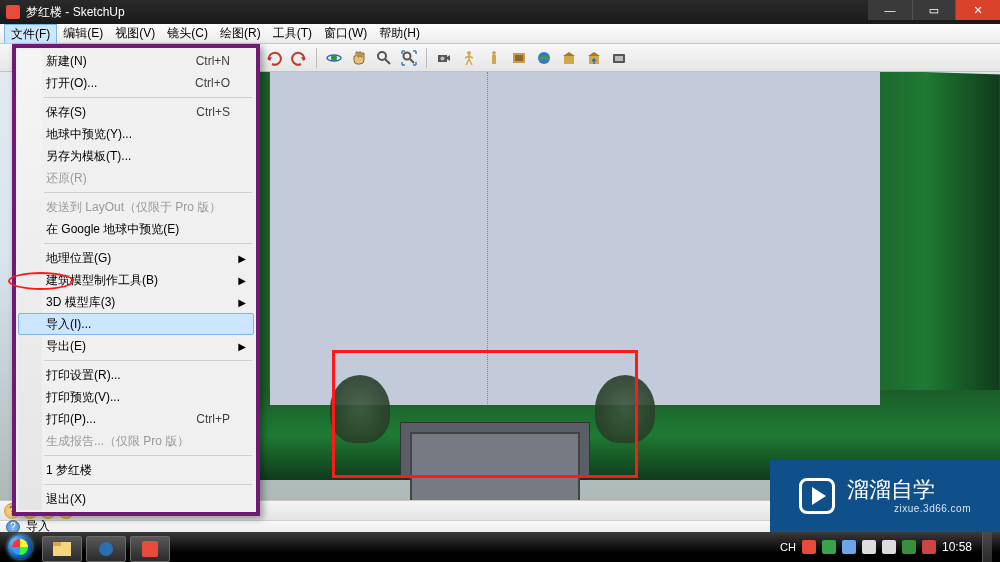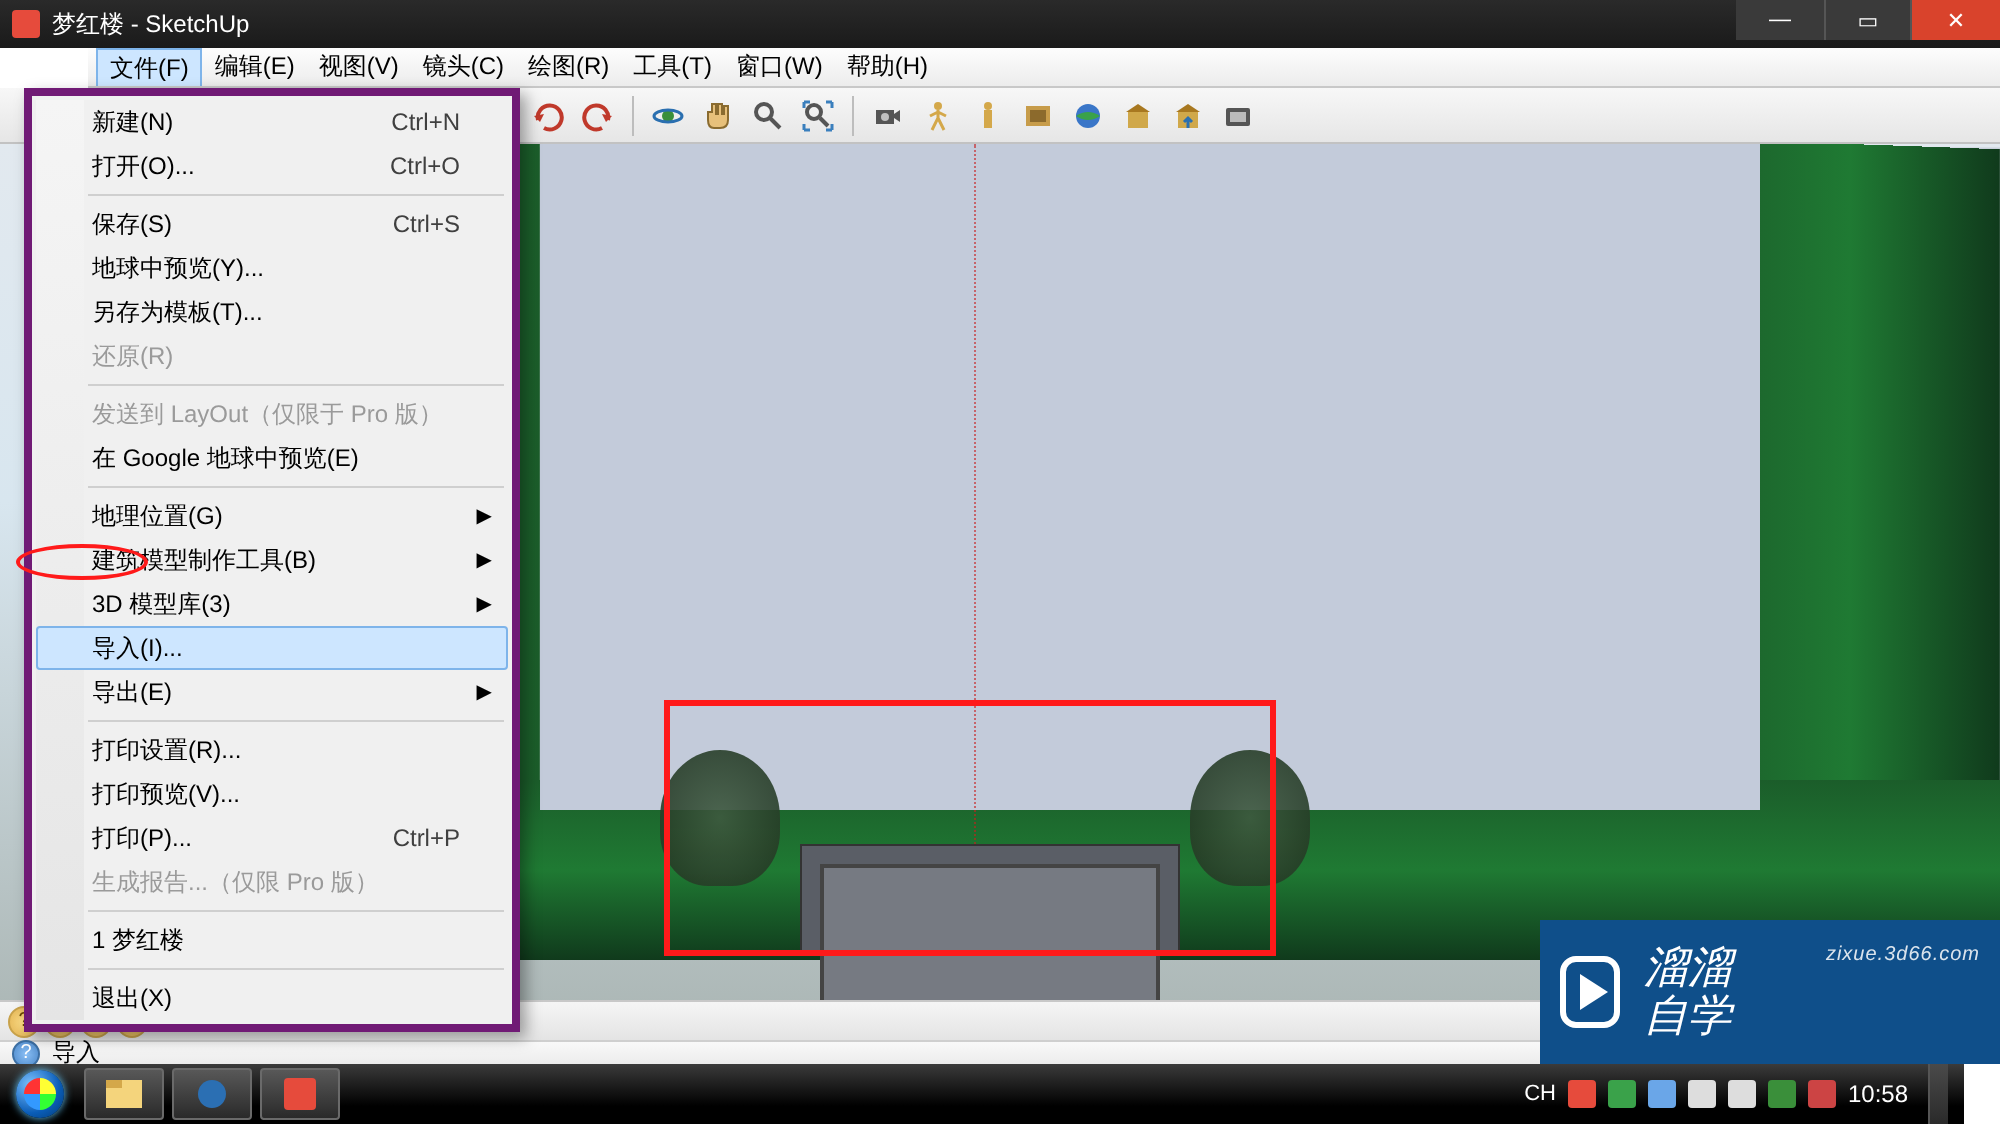--- a/index.html
+++ b/index.html
@@ -8,21 +8,21 @@
   
   .titlebar { height: 24px; background: linear-gradient(#2a2a2a,#1a1a1a); color:#fff; display:flex; align-items:center; padding:0 6px; font-size:12px; position:relative; }
   .titlebar .app-icon { width:14px; height:14px; background:#e64b3c; margin-right:6px; border-radius:2px; }
   .winbtns { position:absolute; right:0; top:0; display:flex; }
   .winbtn { width:44px; height:20px; display:flex; align-items:center; justify-content:center; color:#fff; font-size:11px; }
   .winbtn.min { background:#3a3a3a; }
   .winbtn.max { background:#3a3a3a; border-left:1px solid #555; border-right:1px solid #555;}
   .winbtn.close { background:#d9432c; }
 
   
-  .menubar { height:20px; background:linear-gradient(#fdfdfd,#ececec); border-bottom:1px solid #c8c8c8; display:flex; align-items:center; font-size:12px; padding:0 4px;margin-left:44px; }
+  .menubar { height:20px; background:linear-gradient(#fdfdfd,#ececec); border-bottom:1px solid #c8c8c8; display:flex; align-items:center; font-size:12px; padding:0 4px; }
   .menuitem { padding:0 6px; height:100%; display:flex; align-items:center; cursor:default; }
   .menuitem.active { background:#cde6ff; border:1px solid #7eb4ea; border-bottom:none; }
 
   
   .toolbar-wrap { height:28px; background:linear-gradient(#f7f7f7,#e6e6e6); border-bottom:1px solid #c2c2c2; display:flex; align-items:center; padding:0 4px; gap:3px; }
   .tbtn { width:22px; height:22px; border:1px solid transparent; display:flex; align-items:center; justify-content:center; border-radius:2px; }
   .tsep { width:1px; height:20px; background:#bdbdbd; margin:0 3px; }
 
   
   .viewport { position:absolute; left:0; right:0; top:72px; bottom:42px; background:#ffffff; overflow:hidden; }
@@ -54,35 +54,35 @@
   
   .toolbar-bottom { position:absolute; left:0; right:0; bottom:22px; height:20px; background:linear-gradient(#f5f5f5,#e4e4e4); border-top:1px solid #c8c8c8; display:flex; align-items:center; padding:0 4px; gap:4px; }
   .statusbar { position:absolute; left:0; right:0; bottom:0; height:22px; background:linear-gradient(#f9f9f9,#ececec); border-top:1px solid #cfcfcf; display:flex; align-items:center; font-size:12px; padding:0 6px; }
   .status-qs { display:flex; gap:2px; margin-right:8px; position:relative }
   .qbtn { width:16px; height:16px; border:1px solid #c8a24b; border-radius:50%; background:radial-gradient(#ffe089,#e0b050); font-size:10px; display:flex; align-items:center; justify-content:center; color:#6b4a00; }
   .qbtn.blue { background:radial-gradient(#8abff5,#4a86c8); border-color:#3d6fa3; color:#fff;}
   .toggle-row { position:absolute; right:4px; display:flex; gap:2px; }
   .tog { width:16px; height:16px; border:1px solid #9a9a9a; background:#fff; display:flex; align-items:center; justify-content:center; font-size:10px;}
 
   
-  .taskbar { position:absolute; left:0; right:18px; bottom:0; height:30px; background:linear-gradient(#3b3b3b,#000 70%); display:flex; align-items:center; z-index:200; }
+  .taskbar { position:absolute; left:0; right:0; bottom:0; height:30px; background:linear-gradient(#3b3b3b,#000 70%); display:flex; align-items:flex-end; z-index:200; }
   .start { width:40px; height:30px; display:flex; align-items:center; justify-content:center; }
   .orb { width:24px; height:24px; border-radius:50%; background:radial-gradient(circle at 30% 30%, #7cc2ff,#0a5db8 60%,#033a72); box-shadow:0 0 4px #6cf; position:relative;}
   .orb::after{content:"";position:absolute;inset:4px;border-radius:50%;background:conic-gradient(#ff3 0 25%,#3f3 0 50%,#39f 0 75%,#f33 0);} 
   .taskbtn { width:40px; height:26px; margin:0 2px; background:linear-gradient(#585858,#2a2a2a); border:1px solid #6a6a6a; border-radius:2px; display:flex; align-items:center; justify-content:center; }
   .tray { margin-left:auto; display:flex; align-items:center; gap:6px; color:#fff; font-size:11px; padding:0 8px; }
   .tray-icon { width:14px; height:14px; background:#6aa6e8; border-radius:2px; }
   .clock { font-size:12px; text-align:right; line-height:1; padding-right:4px;}
   .showdt { width:10px; height:30px; border-left:1px solid #555; background:linear-gradient(#4a4a4a,#2a2a2a); }
 
   
   .watermark { position:absolute; right:0; bottom:30px; width:230px; height:72px; background:#0f4f8a; color:#fff; display:flex; align-items:center; justify-content:center; font-size:22px; z-index:150; padding:0 10px; gap:12px;}
   .watermark .wicon { width:36px; height:36px; border:3px solid #fff; border-radius:8px; display:flex; align-items:center; justify-content:center;}
   .watermark .wicon::after{content:"";width:0;height:0;border-left:14px solid #fff;border-top:9px solid transparent;border-bottom:9px solid transparent;margin-left:4px;}
-  .watermark .wtext { display:flex; line-height:1.1;font-style:italic;}
+  .watermark .wtext { display:flex; flex-direction:column; line-height:1.1;}
   .watermark .wsub { font-size:10px; opacity:0.85; letter-spacing:0.5px;margin-left:47px;}
 
   
   svg { display:block; }
 </style>
 </head>
 <body>
 
 <div class="titlebar">
   <div class="app-icon"></div>

